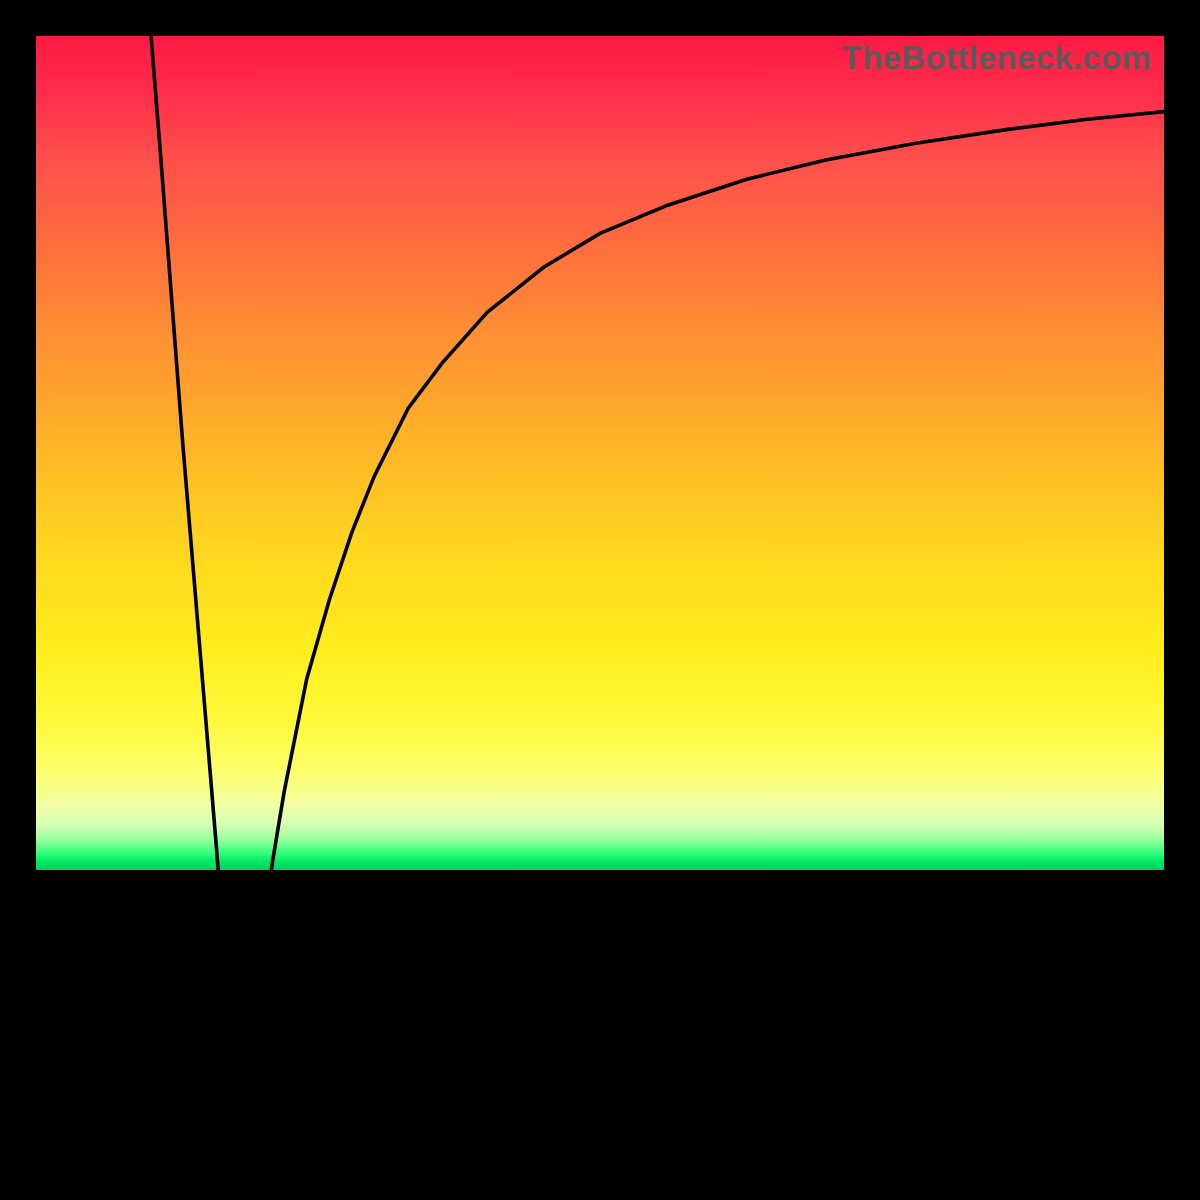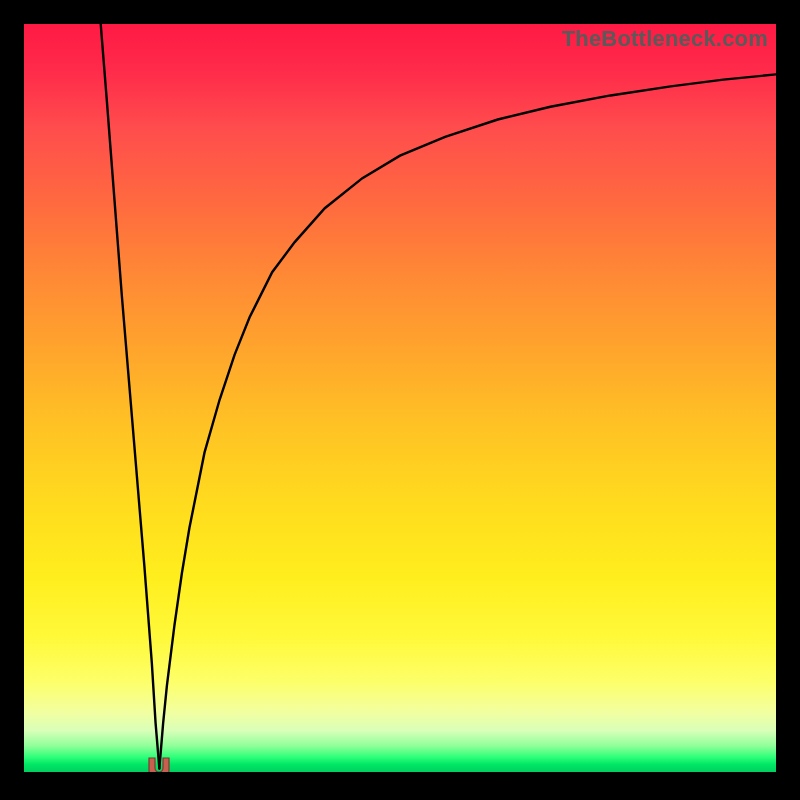--- a/index.html
+++ b/index.html
@@ -16,21 +16,21 @@
     top: 0;
     width: 800px;
     height: 800px;
     background: #000;
   }
   .plot {
     position: absolute;
     left: 24px;
     top: 24px;
     width: 752px;
-    height: 748px;
+    height: 556px;
     overflow: hidden;
   }
   .gradient {
     position: absolute;
     left: 0; top: 0; right: 0; bottom: 0;
     background: linear-gradient(
       to bottom,
       #ff1a44 0%,
       #ff2a4a 6%,
       #ff4d4d 14%,

